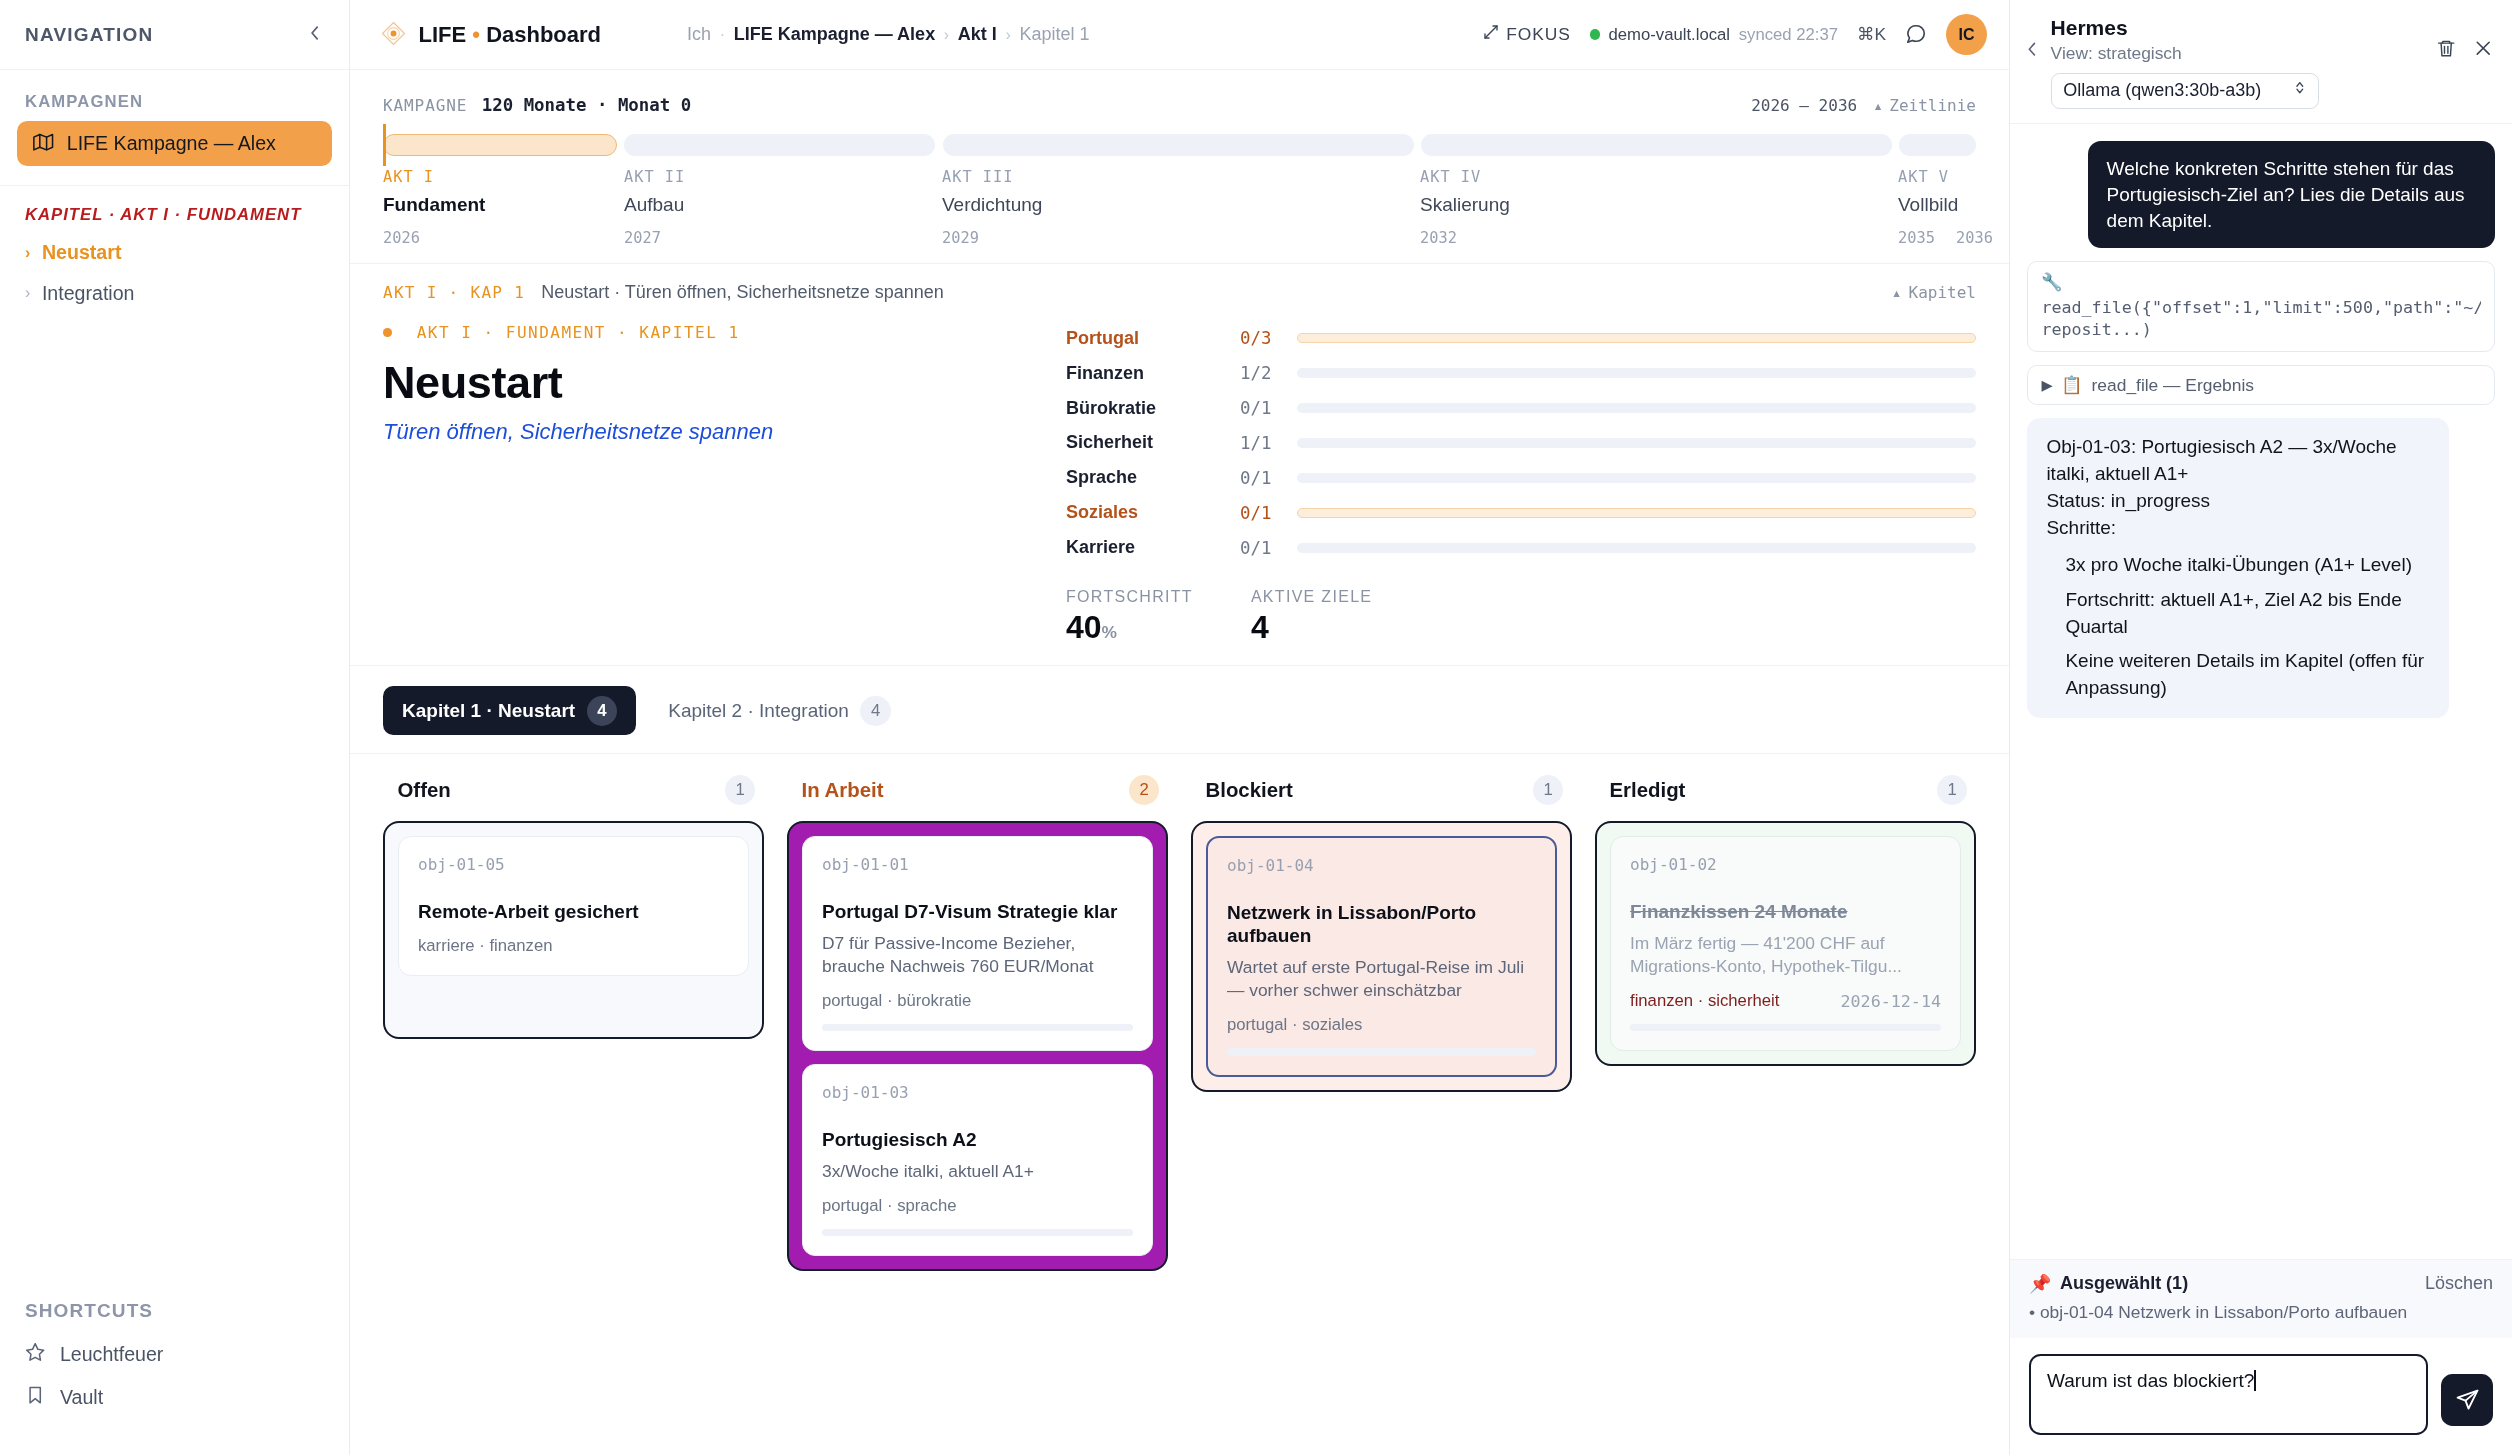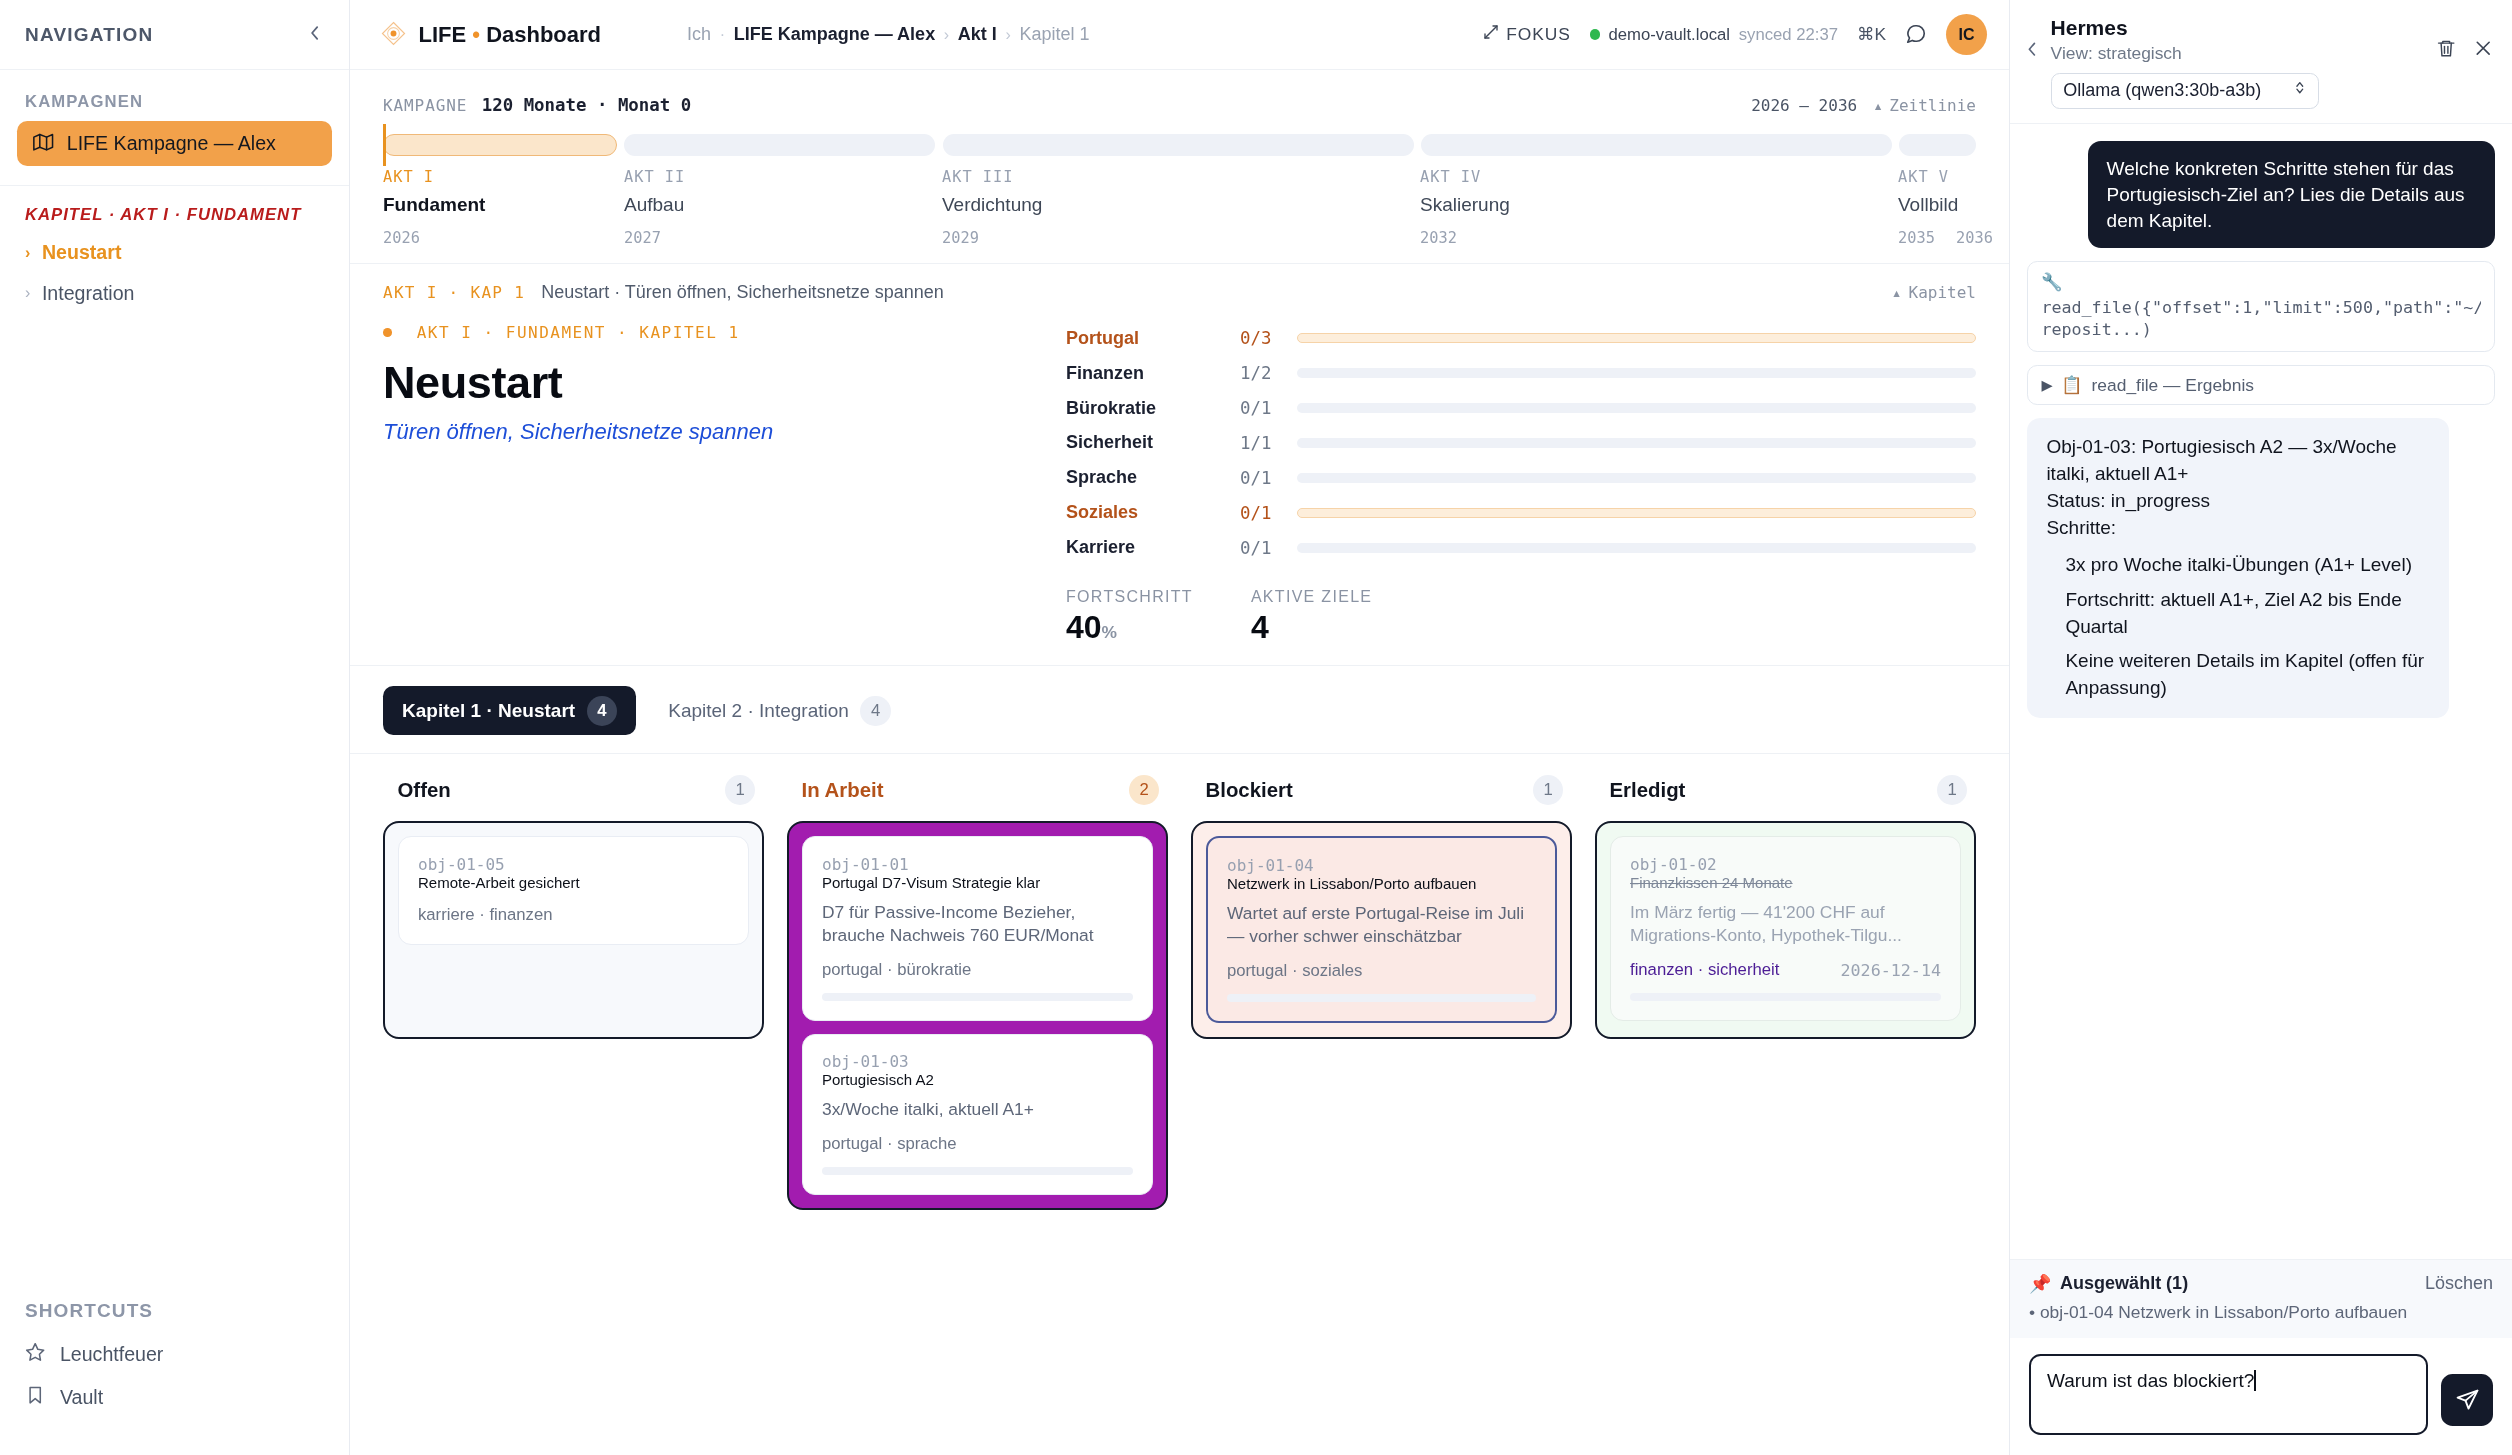--- a/index.html
+++ b/index.html
@@ -194,27 +194,27 @@
   .dropzone.wip { background: #a21caf; }
   .dropzone.blocked { background: #fdeeea; }
   .dropzone.done { background: #f0faf2; }
 
   .card { background: #ffffff; border: 1.5px solid #e9edf4; border-radius: 13px;
           padding: 17.4px 19px 19px 19px; cursor: pointer; }
   .card + .card { margin-top: 13px; }
   .card.selected { border: 2.2px solid #4b5a9a; background: #fbe9e5; }
   .card.done-card { background: #f8fbf9; border-color: #e4ece7; }
   .card-id { font-family: "DejaVu Sans Mono", monospace; font-size: 16px; color: #97a0b0; }
-  .card-title { font-size: 15px; font-weight: 400; color: #0c1019; margin-top: 0; line-height: 1.22; }
+  .card-title { font-size: 19px; font-weight: 700; color: #0c1019; margin-top: 26px; line-height: 1.22; }
   .card-title.struck { text-decoration: line-through; color: #7e8899; }
   .card-desc { font-size: 17.4px; color: #5d6678; margin-top: 8.7px; line-height: 1.34; }
   .card-desc.faded { color: #9aa3b2; }
   .card-meta { display: flex; align-items: center; justify-content: space-between;
                margin-top: 13px; font-size: 16.7px; color: #6c7586; }
-  .card-meta .tags.faded { color: #4c1d95; }
+  .card-meta .tags.faded { color: #7f1d1d; }
   .card-meta .due { font-family: "DejaVu Sans Mono", monospace; color: #9aa3b2; }
   .card-prog { height: 7.3px; border-radius: 4.4px; background: #eef1f7;
                margin-top: 13px; overflow: hidden; }
   .card-prog .fill { height: 100%; background: #131a29; border-radius: 4.4px; }
   .card-prog .fill.grey { background: #737d8e; }
 
   
   .hermes { width: 503px; flex: 0 0 503px; border-left: 1.5px solid #e8ebf1;
             display: flex; flex-direction: column; background: #ffffff; height: 100%; }
   .h-head { display: flex; align-items: flex-start; gap: 11.6px;

